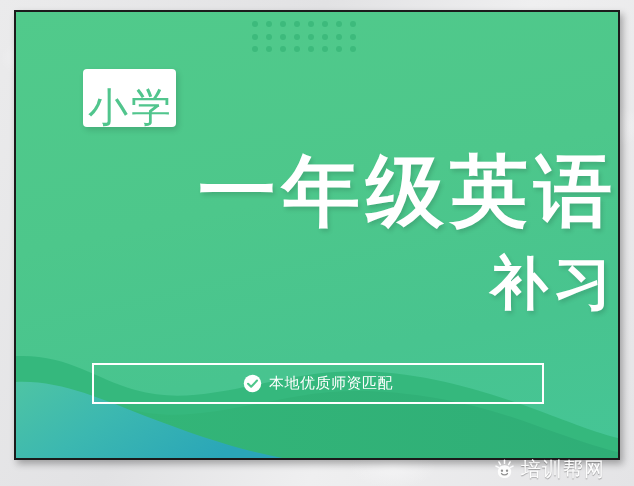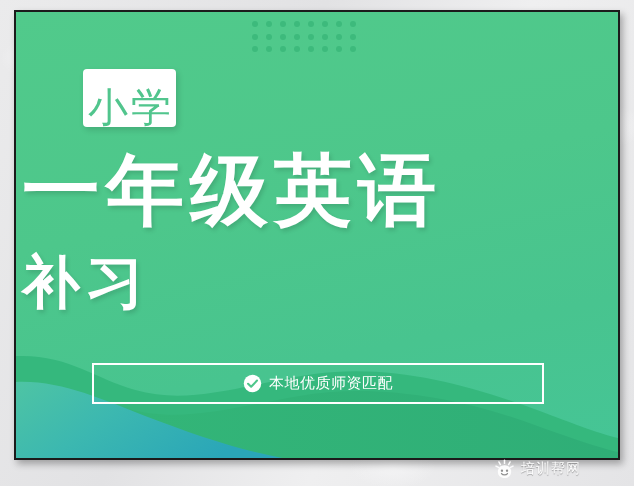--- a/index.html
+++ b/index.html
@@ -95,24 +95,24 @@
     padding-left: 3px;
     font-family: "DejaVu Sans", "Liberation Sans", sans-serif;
   }
 
   
   #headline {
     position: absolute;
     left: 0;
     right: 0;
     top: 133px;
-    text-align: left;
+    text-align: right;
     color: #ffffff;
     font-weight: 700;
-    font-family: Liberation Serif, serif;
+    font-family: Liberation Sans, sans-serif;
     text-shadow: 2px 3px 4px rgba(0,0,0,0.13);
     pointer-events: none;
   }
   #headline .line1 {
     display: block;
     font-size: 78px;
     line-height: 92px;
     letter-spacing: 6px;
     padding-left: 6px;
   }
@@ -182,21 +182,21 @@
     gap: 6px;
     opacity: 0.95;
   }
   #watermark .wm-icon {
     width: 21px;
     height: 21px;
     display: block;
   }
   #watermark .wm-text {
     color: #ffffff;
-    font-size: 14px;
+    font-size: 20px;
     letter-spacing: 1px;
     text-shadow: 0 1px 1px rgba(0,0,0,0.35);
     font-family: "DejaVu Sans", "Liberation Sans", sans-serif;
   }
 </style>
 </head>
 <body>
 
 <div id="page-backdrop"></div>
 

